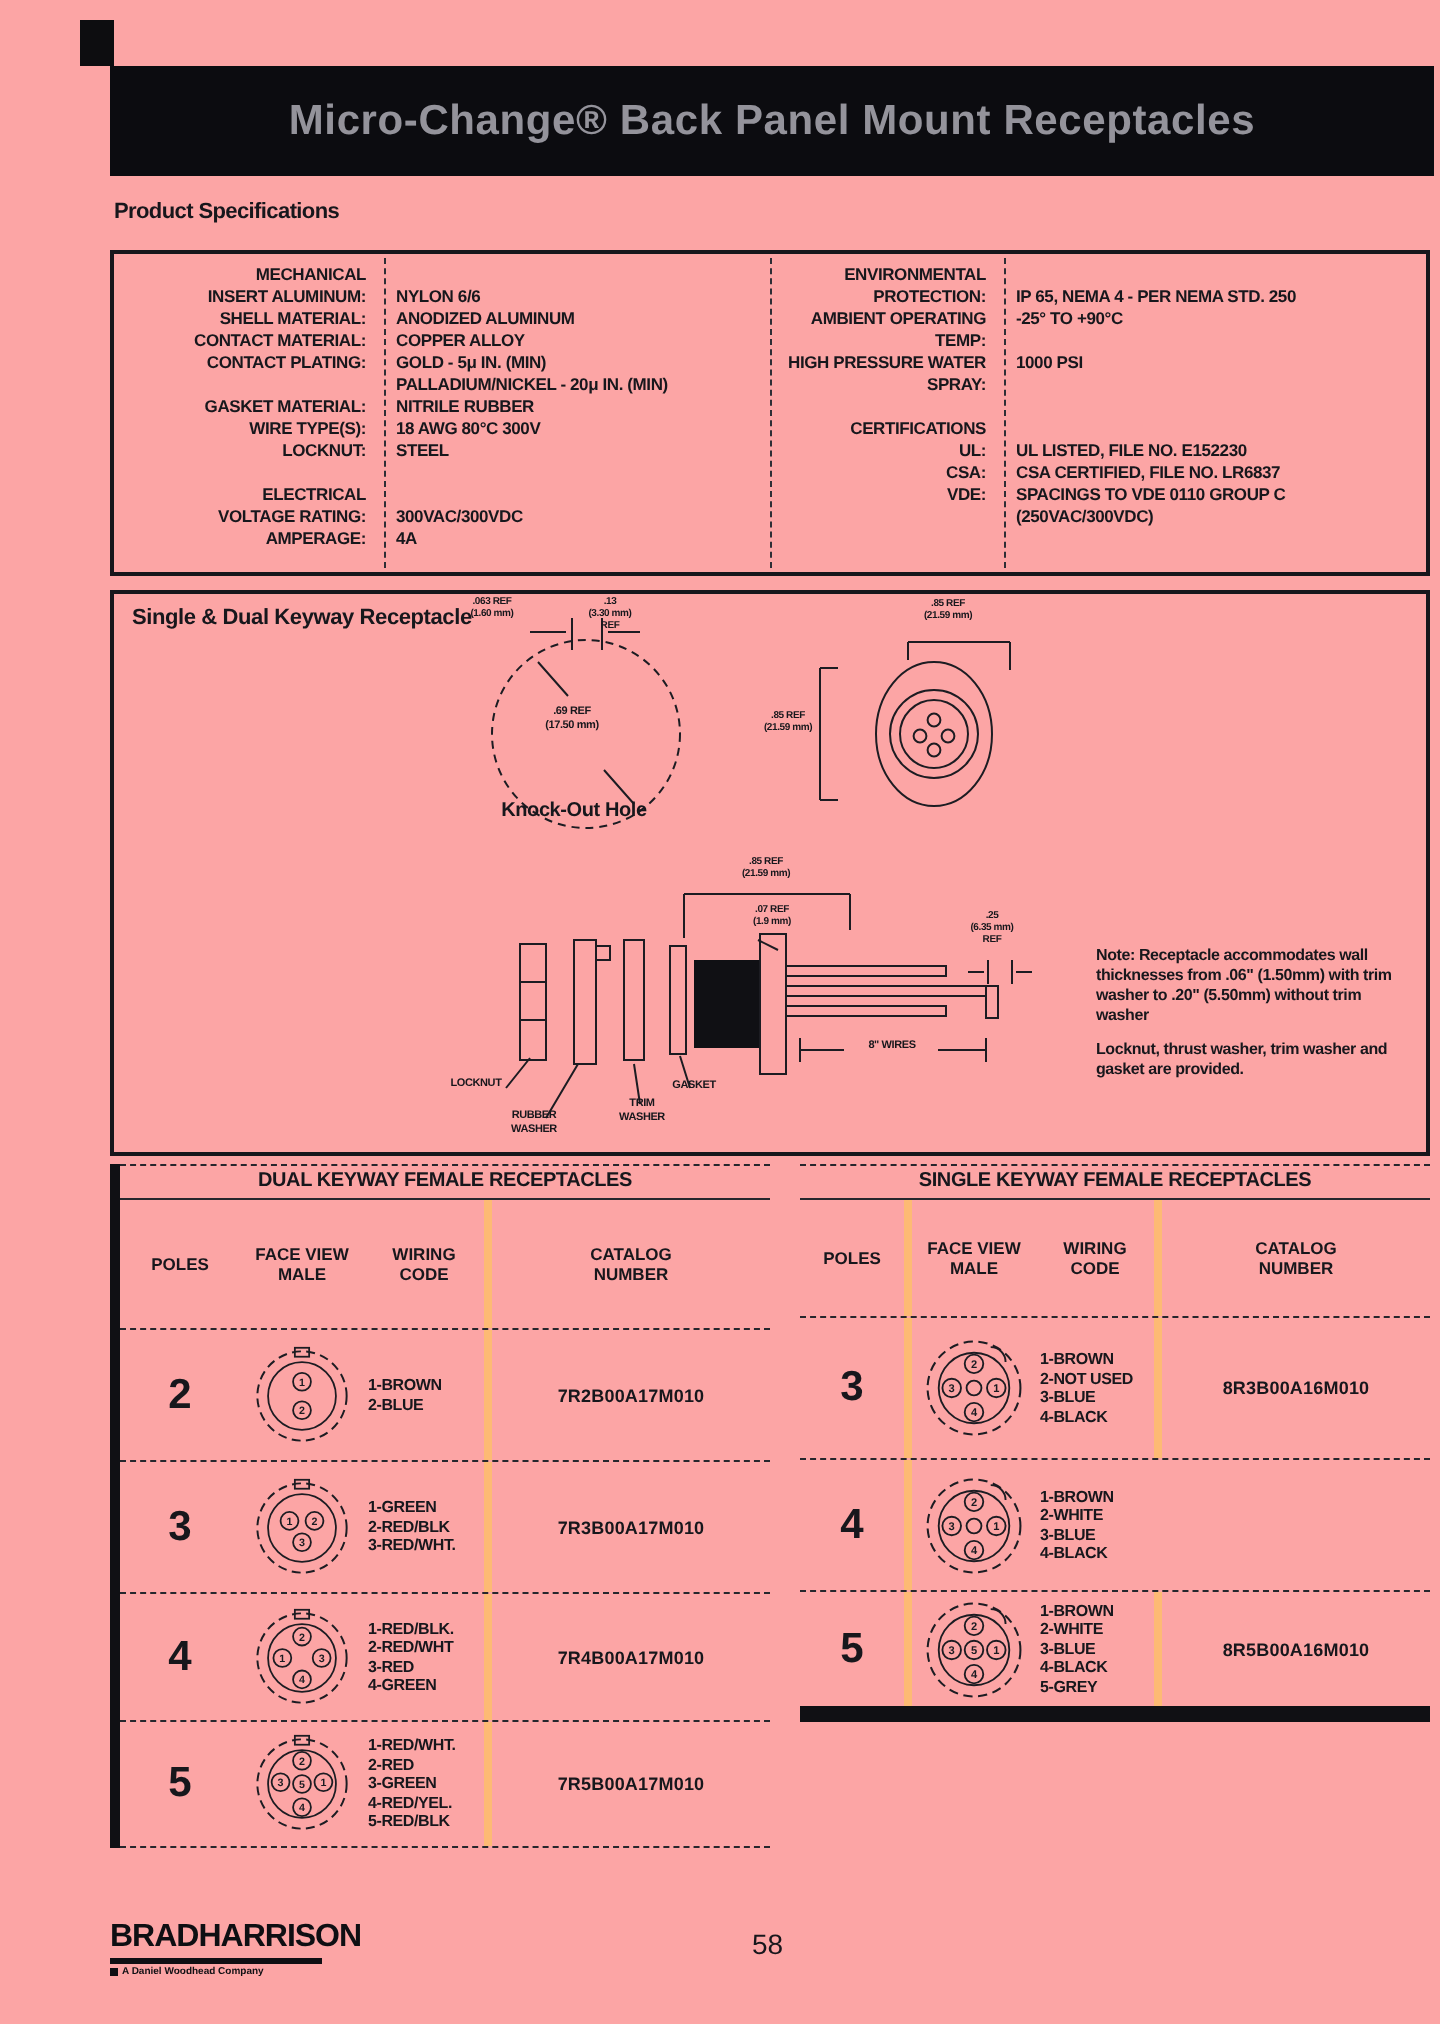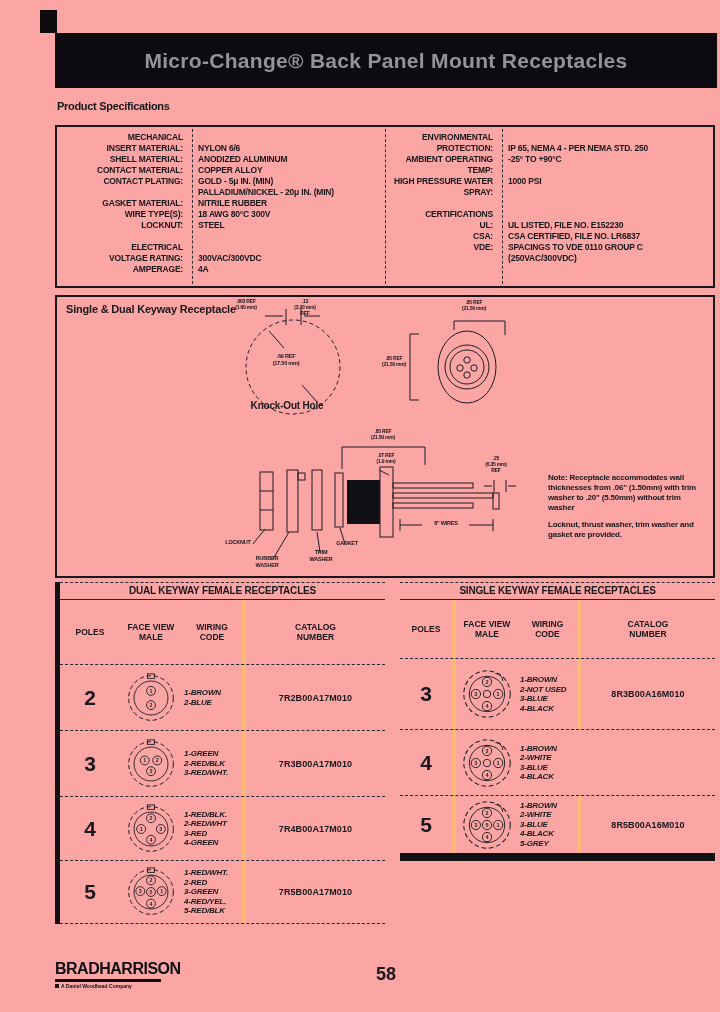--- a/index.html
+++ b/index.html
@@ -46,38 +46,38 @@
   .table{box-sizing:border-box;background:transparent;}
   .ttitle{height:16px;line-height:15px;text-align:center;font-weight:bold;font-size:10px;
           letter-spacing:-.2px;border-bottom:1px solid #26262c;border-top:1px dashed #26262c;}
   .trow{display:grid;border-bottom:1px dashed #26262c;}
   .dualcols{grid-template-columns:60px 62px 60px 1fr;}
   .singlecols{grid-template-columns:52px 66px 59px 1fr;}
   .cell{display:flex;align-items:center;justify-content:center;box-sizing:border-box;}
   .head-cell{font-size:8.5px;font-weight:bold;line-height:10px;text-align:center;}
   .c-poles{font-size:21px;font-weight:bold;}
   .c-wire{font-size:8px;font-weight:bold;line-height:9.5px;justify-content:flex-start;padding-left:2px;
-          letter-spacing:-.2px;font-style:italic;}
+          letter-spacing:-.2px;}
   .c-cat{font-size:9px;font-weight:bold;letter-spacing:.1px;}
   .solidleft{border-left:4px solid #fdba74;}
   .dualtable{left:55px;top:582px;width:330px;border-left:5px solid #101014;}
   .singletable{left:400px;top:582px;width:315px;}
   .blackbar{height:8px;background:#101014;}
   .fo{fill:none;stroke:#1c1c22;stroke-width:1.1;stroke-dasharray:5 3;}
   .fs{fill:none;stroke:#1c1c22;stroke-width:1;}
   .ft{font-size:6px;font-weight:bold;text-anchor:middle;fill:#1c1c22;
       font-family:"Liberation Sans",sans-serif;}
 
   
   .logo{left:55px;top:960px;}
   .logo .name{font-size:16px;font-weight:900;letter-spacing:-.5px;color:#0f0f13;}
   .logo .bar{width:106px;height:3px;background:#0f0f13;margin-top:1px;}
   .logo .tag{font-size:5px;font-weight:bold;color:#0f0f13;margin-top:1px;display:flex;align-items:center;gap:2px;}
   .logo .sq{display:inline-block;width:4px;height:4px;background:#0f0f13;}
-  .pagenum{left:376px;top:964px;font-size:18px;font-weight:bold;}
+  .pagenum{left:376px;top:964px;font-size:14px;font-weight:normal;}
 </style>
 </head>
 <body>
 
 <div class="page">
 
   <div class="abs artifact"></div>
 
   <div class="abs titlebar">
     <span class="t">Micro-Change®  Back Panel Mount Receptacles</span>
@@ -87,21 +87,21 @@
 
   <div class="abs specbox">
     <div class="spec-half lh">
       <div class="vline" style="left:135px"></div>
       <div class="vline" style="left:328px"></div>
       <div class="srow">
           <span class="slbl">MECHANICAL</span>
           <span class="sval"></span>
         </div>
       <div class="srow">
-          <span class="slbl">INSERT MATERIAL:</span>
+          <span class="slbl">INSERT ALUMINUM:</span>
           <span class="sval">NYLON 6/6</span>
         </div>
       <div class="srow">
           <span class="slbl">SHELL MATERIAL:</span>
           <span class="sval">ANODIZED ALUMINUM</span>
         </div>
       <div class="srow">
           <span class="slbl">CONTACT MATERIAL:</span>
           <span class="sval">COPPER ALLOY</span>
         </div>

